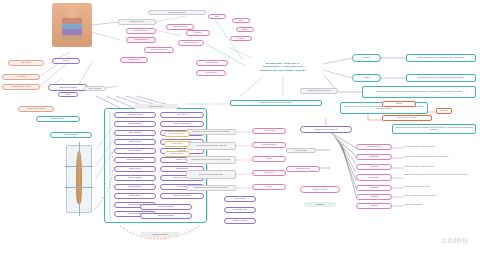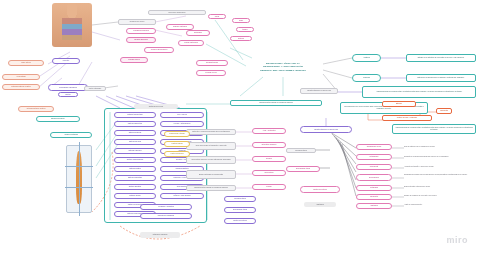--- a/index.html
+++ b/index.html
@@ -278,15 +278,15 @@
   <div class="cap" style="left:404px;top:174px;width:72px">Capacidad de originar nuevos individuos o células; garantiza la continuidad de la especie.</div>
   <div class="cap" style="left:404px;top:186px;width:72px">Respuesta ante estímulos del medio.</div>
   <div class="cap" style="left:404px;top:195px;width:72px">Cambio de posición de una parte o del cuerpo.</div>
   <div class="cap" style="left:404px;top:204px;width:72px">Ajuste al medio ambiente.</div>
 
   <div class="node gray" style="left:286px;top:148px;width:30px;height:5px">Procesos vitales</div>
   <div class="node pink" style="left:286px;top:166px;width:34px;height:6px">Necesidades vitales</div>
   <div class="node pink" style="left:300px;top:186px;width:40px;height:7px">Control del entorno</div>
   <div class="node graynb" style="left:304px;top:202px;width:32px;height:5px">Adaptación</div>
 
-  <div id="watermark">miro</div>
+  <div id="watermark">como</div>
 
 </div>
 
 </body></html>

